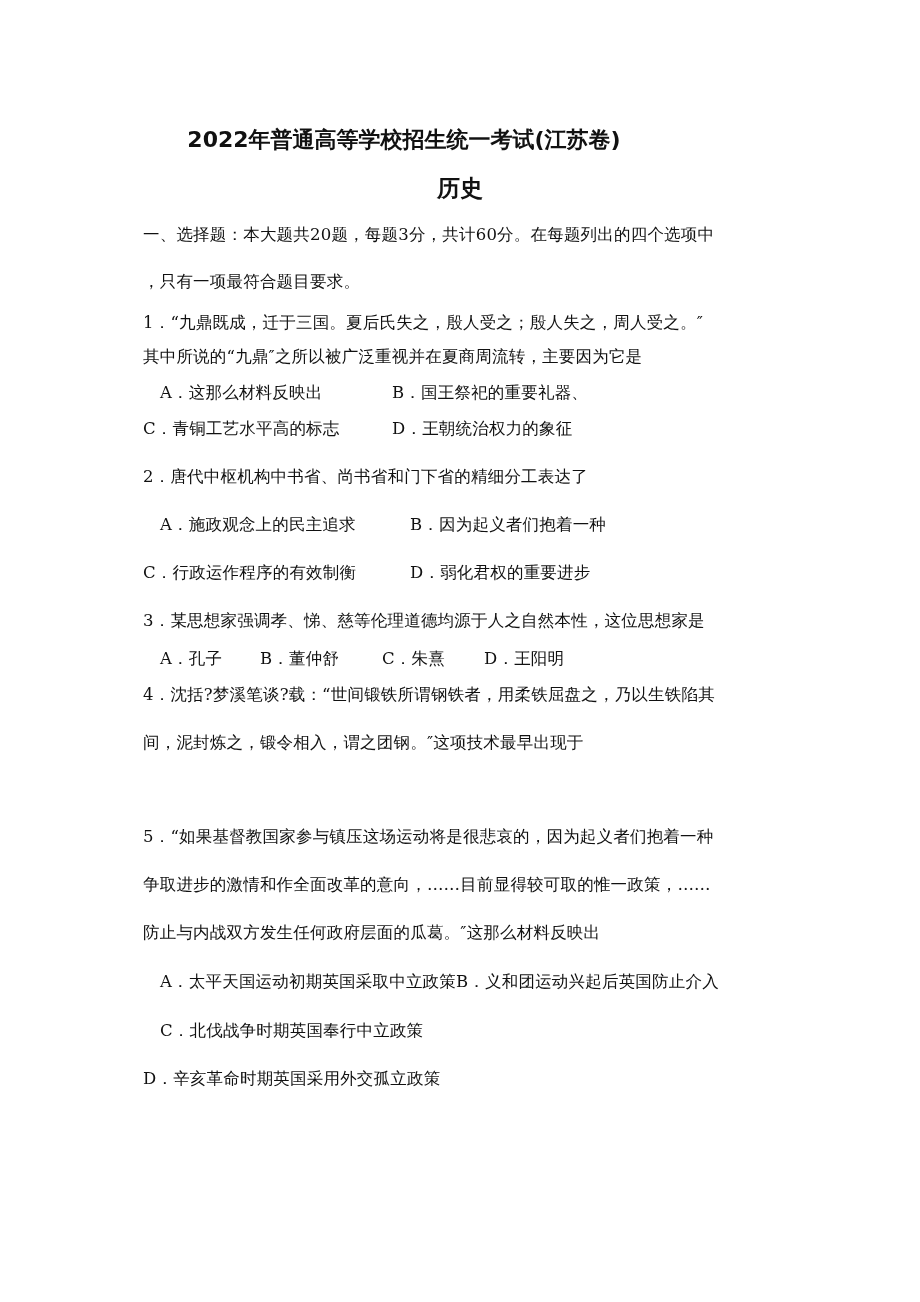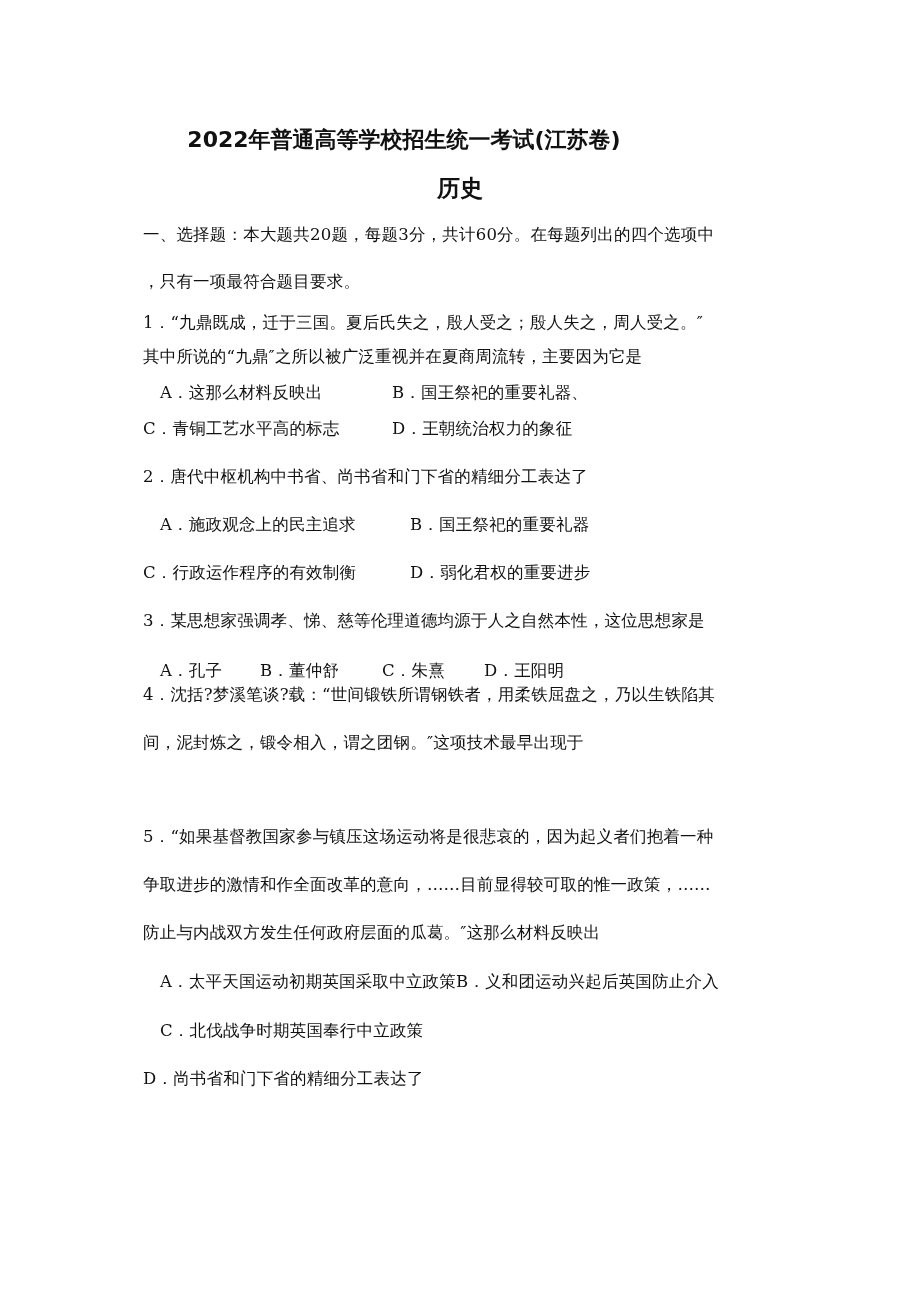--- a/index.html
+++ b/index.html
@@ -41,36 +41,36 @@
   <div class="line" style="top:346px;">其中所说的“九鼎″之所以被广泛重视并在夏商周流转，主要因为它是</div>
   <div class="line ind" style="top:382px;">
     <span class="opt" style="width:232px;">A．这那么材料反映出</span><span class="opt">B．国王祭祀的重要礼器、</span>
   </div>
   <div class="line" style="top:418px;">
     <span class="opt" style="width:249px;">C．青铜工艺水平高的标志</span><span class="opt">D．王朝统治权力的象征</span>
   </div>
 
   <div class="line" style="top:466px;">2．唐代中枢机构中书省、尚书省和门下省的精细分工表达了</div>
   <div class="line ind" style="top:514px;">
-    <span class="opt" style="width:250px;">A．施政观念上的民主追求</span><span class="opt">B．国王祭祀的重要礼器</span>
+    <span class="opt" style="width:250px;">A．施政观念上的民主追求</span><span class="opt">B．因为起义者们抱着一种</span>
   </div>
   <div class="line" style="top:562px;">
     <span class="opt" style="width:267px;">C．行政运作程序的有效制衡</span><span class="opt">D．弱化君权的重要进步</span>
   </div>
 
   <div class="line" style="top:610px;">3．某思想家强调孝、悌、慈等伦理道德均源于人之自然本性，这位思想家是</div>
   <div class="line ind" style="top:648px;">
-    <span class="opt" style="width:100px;">A．孔子</span><span class="opt" style="width:122px;margin-top:12px;">B．董仲舒</span><span class="opt" style="width:102px;">C．朱熹</span><span class="opt">D．王阳明</span>
+    <span class="opt" style="width:100px;">A．孔子</span><span class="opt" style="width:122px;">B．董仲舒</span><span class="opt" style="width:102px;">C．朱熹</span><span class="opt">D．王阳明</span>
   </div>
 
   <div class="line" style="top:684px;">4．沈括?梦溪笔谈?载：“世间锻铁所谓钢铁者，用柔铁屈盘之，乃以生铁陷其</div>
   <div class="line" style="top:732px;">间，泥封炼之，锻令相入，谓之团钢。″这项技术最早出现于</div>
 
   <div class="line" style="top:826px;">5．“如果基督教国家参与镇压这场运动将是很悲哀的，因为起义者们抱着一种</div>
   <div class="line" style="top:874px;">争取进步的激情和作全面改革的意向，……目前显得较可取的惟一政策，……</div>
   <div class="line" style="top:922px;">防止与内战双方发生任何政府层面的瓜葛。″这那么材料反映出</div>
   <div class="line ind" style="top:971px;">
     <span class="opt">A．太平天国运动初期英国采取中立政策</span><span class="opt">B．义和团运动兴起后英国防止介入</span>
   </div>
   <div class="line ind" style="top:1020px;">C．北伐战争时期英国奉行中立政策</div>
-  <div class="line" style="top:1068px;">D．尚书省和门下省的精细分工表达了</div>
+  <div class="line" style="top:1068px;">D．辛亥革命时期英国采用外交孤立政策</div>
 
 </div>
 
 </body></html>

